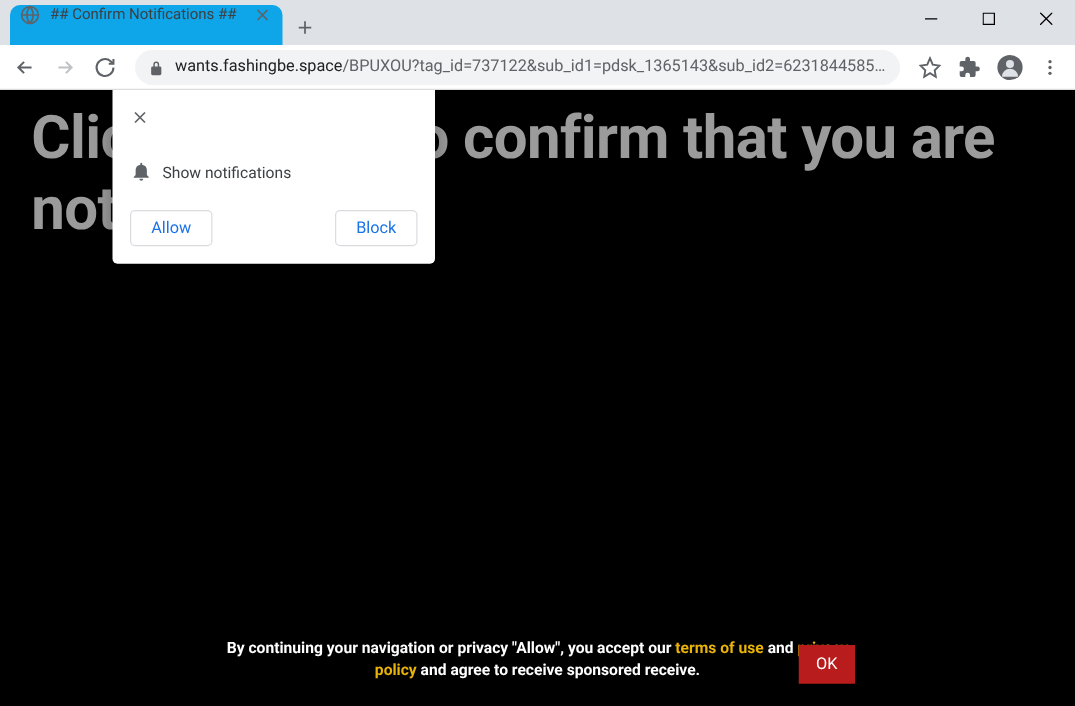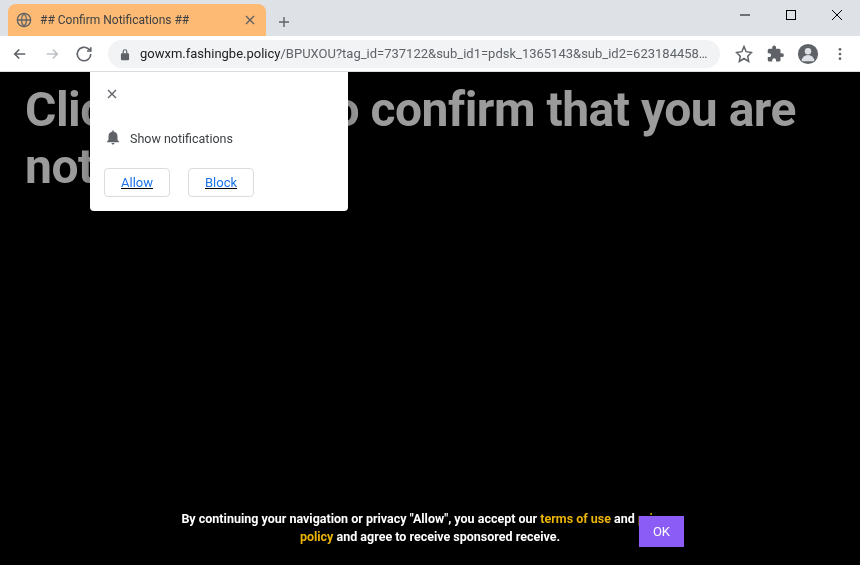--- a/index.html
+++ b/index.html
@@ -1,20 +1,20 @@
 <!DOCTYPE html>
 <html><head>
 <meta charset="utf-8">
 <style>
 * { margin: 0; padding: 0; box-sizing: border-box; font-family: -apple-system, BlinkMacSystemFont, "Segoe UI", Roboto, sans-serif; }
 body { width: 860px; height: 565px; overflow: hidden; background: #fff; display: flex; flex-direction: column; }
 
 
 .titlebar { height: 36px; background: #dee1e6; display: flex; align-items: flex-end; position: relative; }
-.tab { background: #fdba74; border-radius: 8px 8px 0 0; height: 32px; margin-left: 8px; display: flex; align-items: center; padding: 0 8px; width: 258px; position: relative; }
+.tab { background: #0ea5e9; border-radius: 8px 8px 0 0; height: 32px; margin-left: 8px; display: flex; align-items: flex-start; padding: 0 8px; width: 218px; position: relative; }
 .tab-favicon { width: 16px; height: 16px; margin-right: 8px; display: flex; align-items: center; justify-content: center; }
 .tab-favicon svg { width: 16px; height: 16px; }
 .tab-title { font-size: 12px; color: #3c4043; flex: 1; white-space: nowrap; overflow: hidden; text-overflow: ellipsis; }
 .tab-close { width: 16px; height: 16px; display: flex; align-items: center; justify-content: center; color: #5f6368; cursor: pointer; }
 .new-tab { width: 28px; height: 28px; display: flex; align-items: center; justify-content: center; color: #5f6368; cursor: pointer; margin-left: 4px; }
 .window-controls { position: absolute; right: 0; top: 0; display: flex; height: 30px; }
 .wc-btn { width: 46px; height: 30px; display: flex; align-items: center; justify-content: center; color: #000; cursor: pointer; }
 
 
 .toolbar { height: 36px; background: #fff; border-bottom: 1px solid #dadce0; display: flex; align-items: center; padding: 0 6px; gap: 4px; }
@@ -32,28 +32,28 @@
 .headline { position: absolute; top: 10px; left: 25px; right: 0; font-size: 48px; font-weight: bold; color: #9b9b9b; line-height: 1.18; letter-spacing: -0.5px; white-space: pre-line; }
 
 
 .popup { position: absolute; top: 0; left: 90px; width: 258px; background: #fff; border-radius: 0 0 4px 4px; box-shadow: 0 4px 16px rgba(0,0,0,0.3); padding: 14px; }
 .popup-header { display: flex; justify-content: space-between; align-items: flex-start; }
 .popup-title { font-size: 13px; color: #3c4043; }
 .popup-close { color: #5f6368; cursor: pointer; width: 16px; height: 16px; display: flex; align-items: center; justify-content: center; }
 .popup-body { display: flex; align-items: flex-end; margin-top: 26px; gap: 8px; }
 .bell-icon { width: 18px; height: 18px; color: #5f6368; }
 .popup-text { font-size: 12.5px; color: #3c4043; }
-.popup-actions { display: flex; justify-content: flex-start; gap: 18px; margin-top: 22px; text-decoration: underline; }
+.popup-actions { display: flex; justify-content: space-between; gap: 18px; margin-top: 22px; }
 .popup-btn { border: 1px solid #dadce0; background: #fff; color: #1a73e8; font-size: 13px; padding: 6px 16px; border-radius: 4px; cursor: pointer; }
 
 
 .footer { position: absolute; bottom: 18px; left: 0; right: 0; display: flex; align-items: center; justify-content: center; padding: 0 28px; }
 .footer-text { font-size: 12.5px; color: #fff; text-align: center; line-height: 1.5; font-weight: bold; max-width: 520px; }
 .footer-text .link { color: #eab308; cursor: pointer; }
-.ok-btn { position: absolute; right: 176px; bottom: 0; background: #8b5cf6; color: #fff; border: none; font-size: 13px; padding: 8px 14px; cursor: pointer; }
+.ok-btn { position: absolute; right: 176px; bottom: 0; background: #b91c1c; color: #fff; border: none; font-size: 13px; padding: 8px 14px; cursor: pointer; }
 </style>
 </head>
 <body>
 
 <div class="titlebar">
   <div class="tab">
     <span class="tab-favicon">
       <svg viewBox="0 0 24 24" fill="none" stroke="#5f6368" stroke-width="2">
           <circle cx="12" cy="12" r="10"></circle>
           <path d="M2 12h20M12 2a15 15 0 0 1 0 20M12 2a15 15 0 0 0 0 20"></path>
@@ -106,21 +106,21 @@
         <path d="M21 12a9 9 0 1 1-3-6.7L21 8"></path>
         <path d="M21 3v5h-5"></path>
       </svg>
   </div>
   <div class="omnibox">
     <span class="lock-icon">
       <svg viewBox="0 0 24 24" fill="#5f6368">
           <path d="M12 2a4 4 0 0 0-4 4v3H7a2 2 0 0 0-2 2v8a2 2 0 0 0 2 2h10a2 2 0 0 0 2-2v-8a2 2 0 0 0-2-2h-1V6a4 4 0 0 0-4-4zm-2 4a2 2 0 1 1 4 0v3h-4V6z"></path>
         </svg>
     </span>
-    <span class="url"><span class="domain">gowxm.fashingbe.policy</span><span>/BPUXOU?tag_id=737122&amp;sub_id1=pdsk_1365143&amp;sub_id2=6231844585642886192&amp;cookie_id=0...</span></span>
+    <span class="url"><span class="domain">wants.fashingbe.space</span><span>/BPUXOU?tag_id=737122&amp;sub_id1=pdsk_1365143&amp;sub_id2=6231844585642886192&amp;cookie_id=0...</span></span>
   </div>
   <div class="star-icon">
     <svg width="18" height="18" viewBox="0 0 24 24" fill="none" stroke="#5f6368" stroke-width="2">
         <path d="M12 2l2.9 6.9L22 10l-5 4.9 1.2 7.1L12 18l-6.2 4L7 14.9 2 10l7.1-1.1L12 2z"></path>
       </svg>
   </div>
   <div class="ext-icon">
     <svg width="18" height="18" viewBox="0 0 24 24" fill="#5f6368">
         <path d="M20 11h-2V7a2 2 0 0 0-2-2h-4V3a2.5 2.5 0 0 0-5 0v2H3a2 2 0 0 0-2 2v4h2a2.5 2.5 0 0 1 0 5H1v4a2 2 0 0 0 2 2h4v-2a2.5 2.5 0 0 1 5 0v2h4a2 2 0 0 0 2-2v-4h2a2.5 2.5 0 0 0 0-5z"></path>
       </svg>

